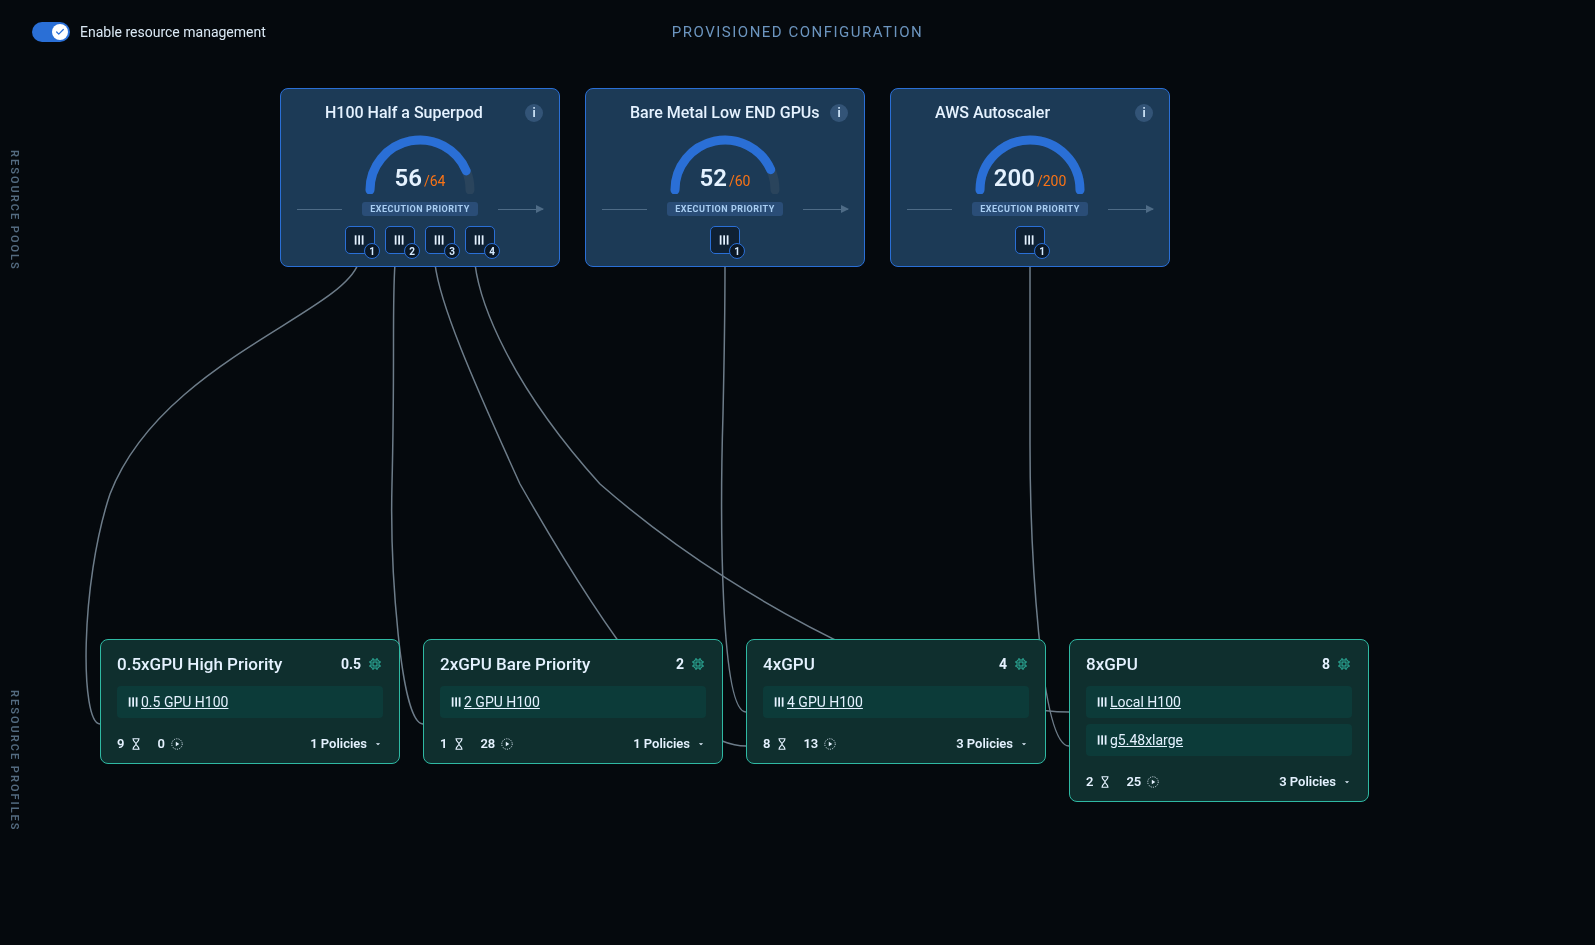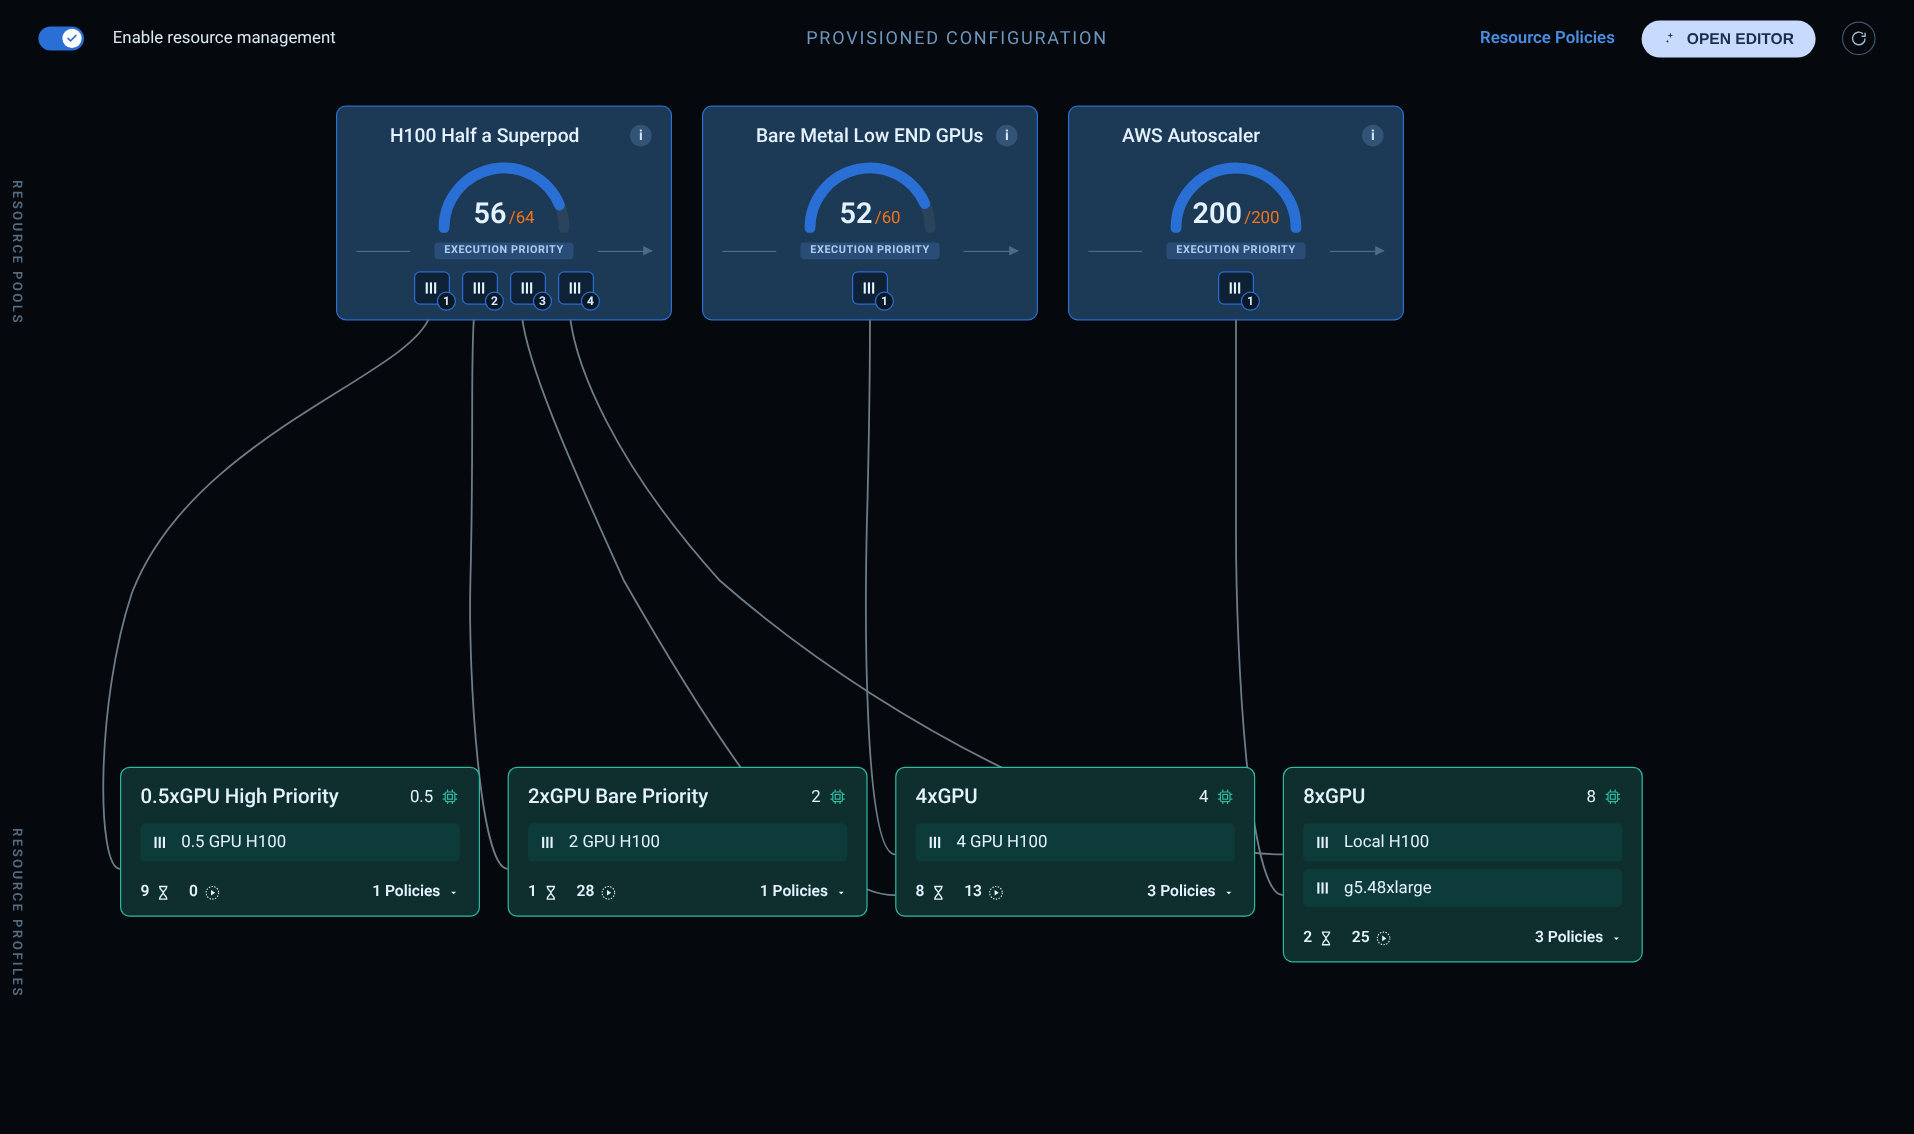--- a/index.html
+++ b/index.html
@@ -12,21 +12,21 @@
   overflow: hidden;
   position: relative;
 }
 .header {
   display: flex;
   align-items: center;
   justify-content: space-between;
   padding: 18px 32px;
   height: 64px;
 }
-.header-left { display: flex; align-items: center; gap: 24px; }
+.header-left { display: flex; align-items: center; gap: 10px; }
 .toggle {
   width: 38px; height: 20px; background: #2a6fd6; border-radius: 10px;
   display: flex; align-items: center; justify-content: flex-end; padding: 2px;
   cursor: pointer;
 }
 .toggle-thumb {
   width: 16px; height: 16px; background: #fff; border-radius: 50%;
   display:flex;align-items:center;justify-content:center;
 }
 .toggle-check { width:10px;height:10px;fill:#2a6fd6; }
@@ -111,27 +111,28 @@
 .profile-card {
   position: absolute;
   width: 300px;
   background: #0f2f2e;
   border: 1.5px solid #2fb9a3;
   border-radius: 8px;
   padding: 14px 16px 12px;
 }
 .profile-header { display:flex; justify-content:space-between; align-items:center; margin-bottom:12px;}
 .profile-title { font-size:17px; font-weight:500; }
-.gpu-count { display:flex; align-items:center; gap:6px; font-size:14px; font-weight:400;text-align:center;}
+.gpu-count { display:flex; align-items:center; gap:6px; font-size:14px; font-weight:700;text-align:center;}
 .gpu-count svg { width:16px; height:16px; fill:none; stroke:#2fb9a3; stroke-width:1.5;}
 
 .profile-item {
   background:#0c3b39; border-radius:4px; padding:8px 10px;
-  display:flex; align-items:center; gap:10px; margin-bottom:6px;
+  display:flex; align-items:center; margin-bottom:6px;
   font-size:14px;
+  text-decoration:underline;
 }
 .profile-item svg { width:14px; height:14px; fill:#e5f2ff;}
 
 .profile-footer {
   display:flex; justify-content:space-between; align-items:center; margin-top:18px;
   font-size:13px; font-weight:600;
 }
 .stat-group { display:flex; gap:14px; }
 .stat { display:flex; align-items:center; gap:5px; }
 .stat svg { width:14px;height:14px; }
@@ -146,34 +147,20 @@
     <div class="toggle">
       <div class="toggle-thumb">
         <svg class="toggle-check" viewBox="0 0 24 24">
             <path d="M20 6L9 17l-5-5" stroke="#2a6fd6" stroke-width="3" fill="none" stroke-linecap="round" stroke-linejoin="round"></path>
           </svg>
       </div>
     </div>
     <span class="toggle-label">Enable resource management</span>
   </div>
   <div class="header-center">PROVISIONED CONFIGURATION</div>
-  <div class="header-right">
-    <span class="link">Resource Policies</span>
-    <button class="open-editor">
-      <svg viewBox="0 0 24 24">
-          <path d="M12 2l1 4 4 1-4 1-1 4-1-4-4-1 4-1z M7 14l.7 2.3L10 17l-2.3.7L7 20l-.7-2.3L4 17l2.3-.7z"></path>
-        </svg>
-      <span>OPEN EDITOR</span>
-    </button>
-    <div class="refresh-btn">
-      <svg viewBox="0 0 24 24">
-          <path d="M21 12a9 9 0 11-3-6.7M21 4v5h-5"></path>
-        </svg>
-    </div>
-  </div>
 </div>
 
 <div class="side-label pools">RESOURCE POOLS</div>
 <div class="side-label profiles">RESOURCE PROFILES</div>
 
 <div class="canvas-wrap">
 
 <svg class="connections" viewBox="0 0 1535 861">
 
   <path d="M60 660 C 40 660 40 520 70 430 C 120 300 300 250 318 200"></path>

